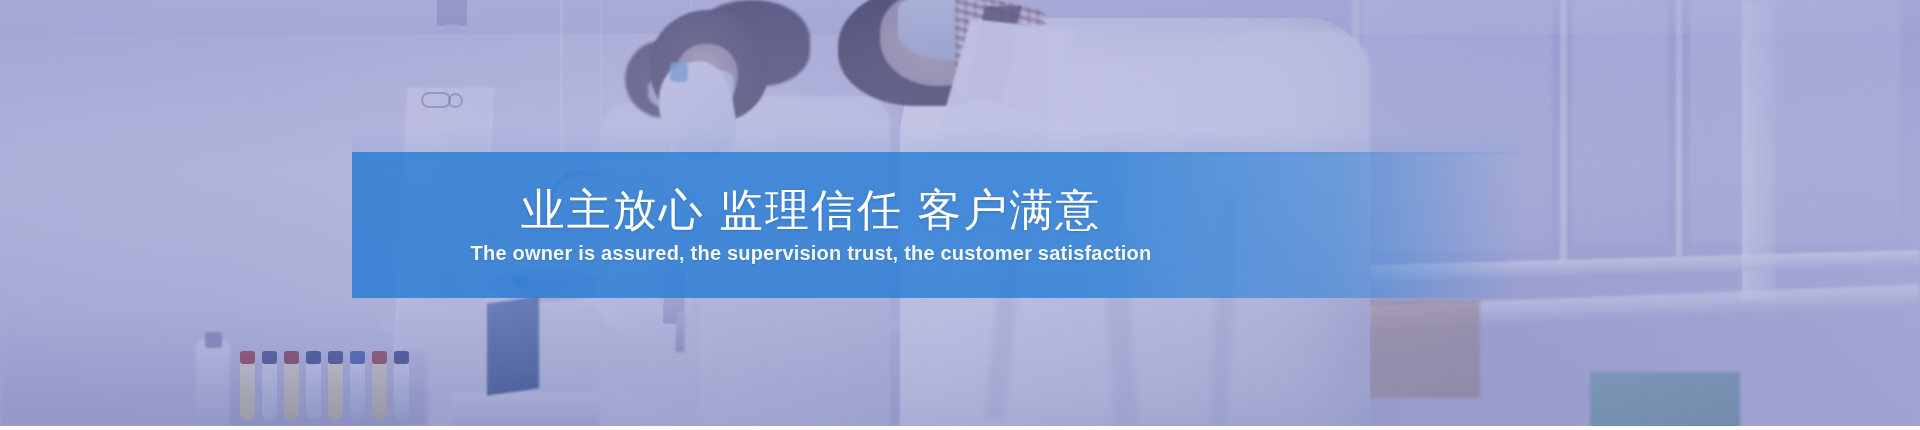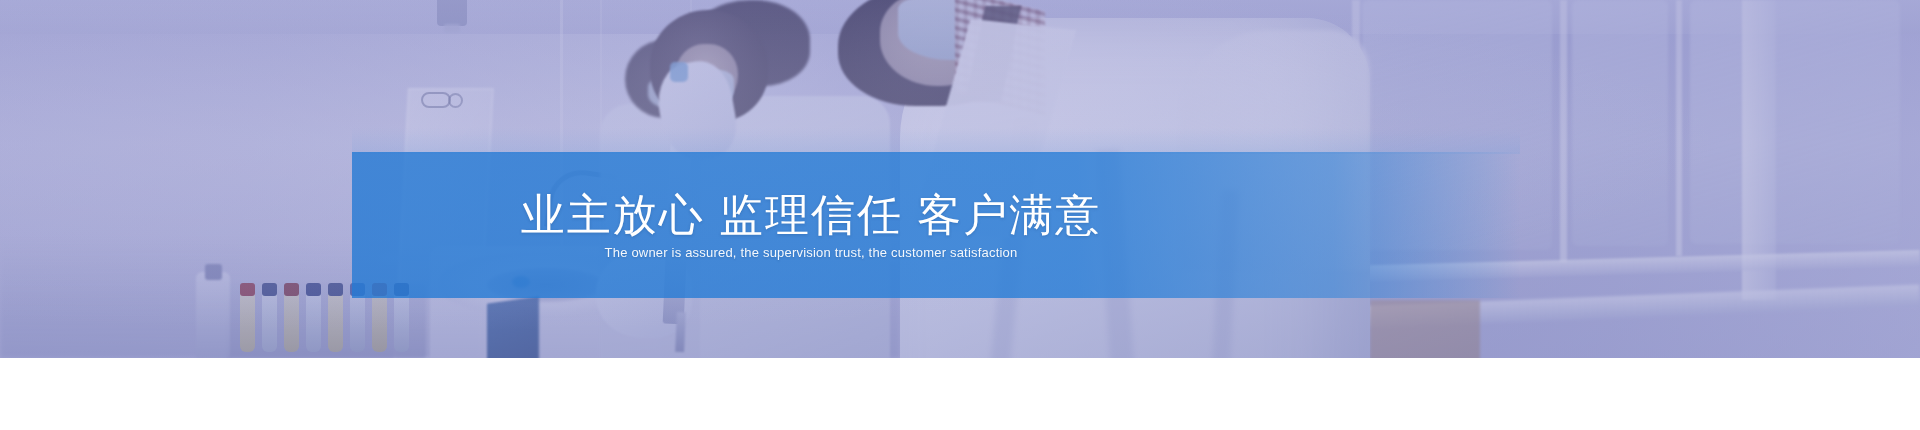--- a/index.html
+++ b/index.html
@@ -1,21 +1,21 @@
 <!DOCTYPE html>
 <html><head>
 <meta charset="utf-8">
 <style>
   html,body{margin:0;padding:0;background:#fff;}
   body{font-family:"Liberation Sans", sans-serif;}
 
   #banner{
     position:relative;
     width:1920px;
-    height:358px;
+    height:426px;
     overflow:hidden;
     background:#1d4ed8;
   }
 
   
   .scene{position:absolute;inset:0;overflow:hidden;}
 
   
   .wall{
     position:absolute;inset:0;
@@ -352,24 +352,24 @@
     color:#ffffff;
     font-size:44px;
     line-height:1.18;
     letter-spacing:2px;
     font-weight:400;
     white-space:nowrap;
     text-shadow:0 1px 3px rgba(20,60,110,.25);
   }
   .subline{
     color:#f4f8fd;
-    font-size:13px;
+    font-size:20px;
     line-height:1.3;
     letter-spacing:.2px;
-    font-weight:400;
+    font-weight:700;
     white-space:nowrap;
     text-shadow:0 1px 2px rgba(20,60,110,.25);
   }
 </style>
 </head>
 <body>
 
 <div id="banner">
 
   <div class="scene">

